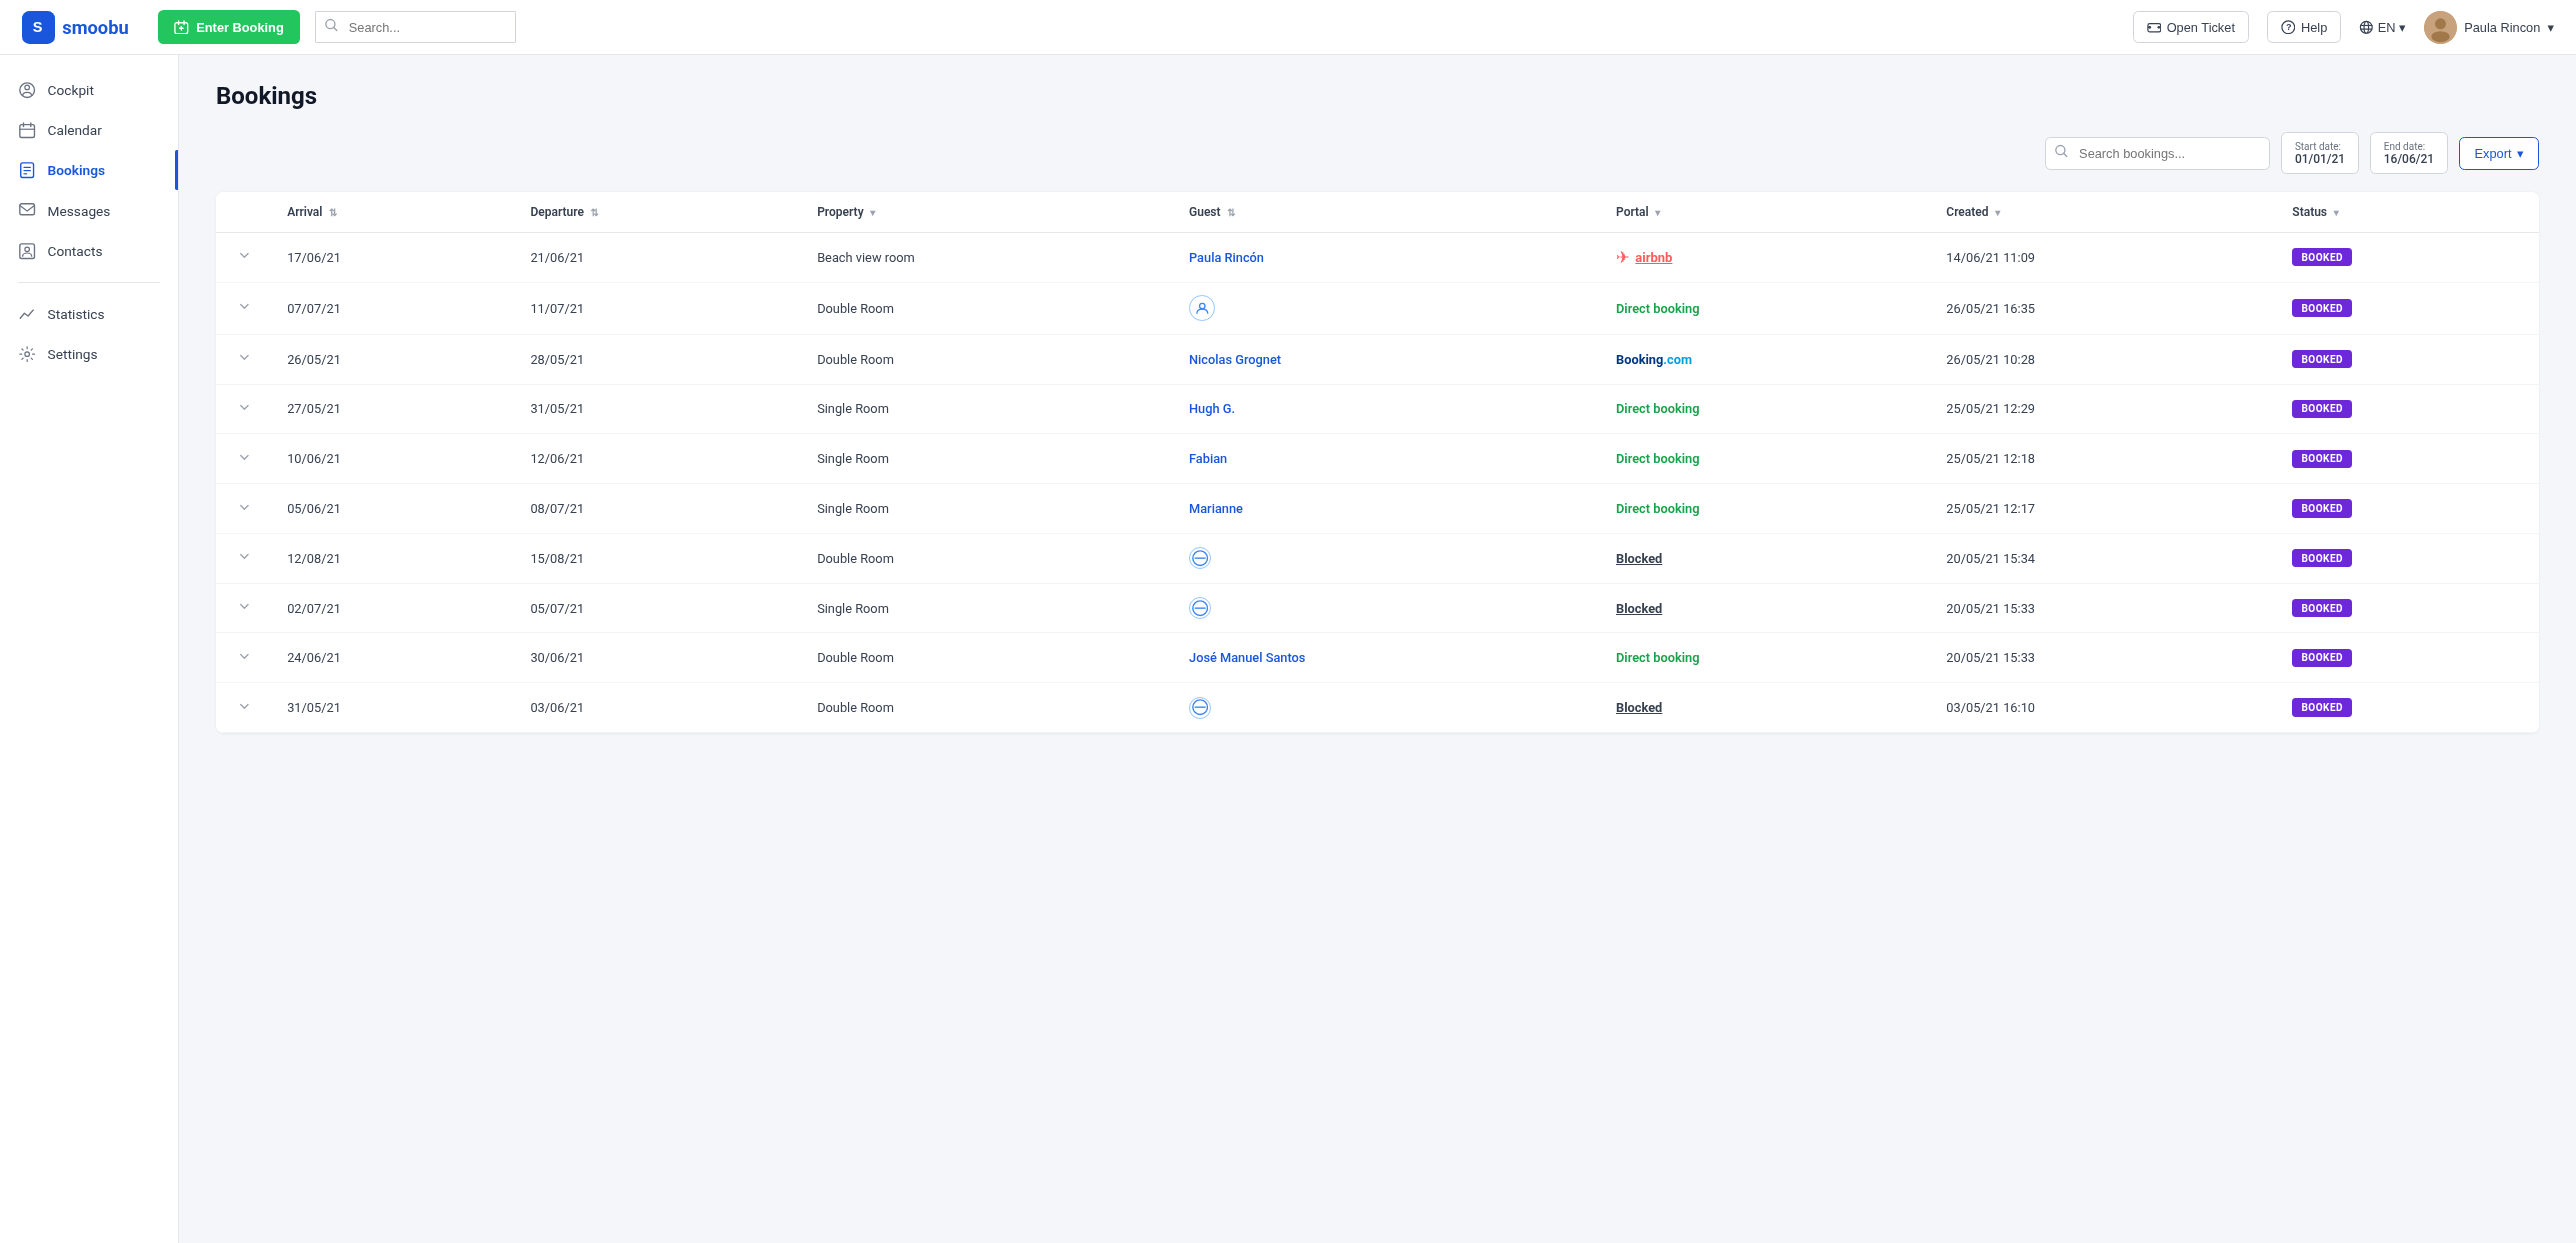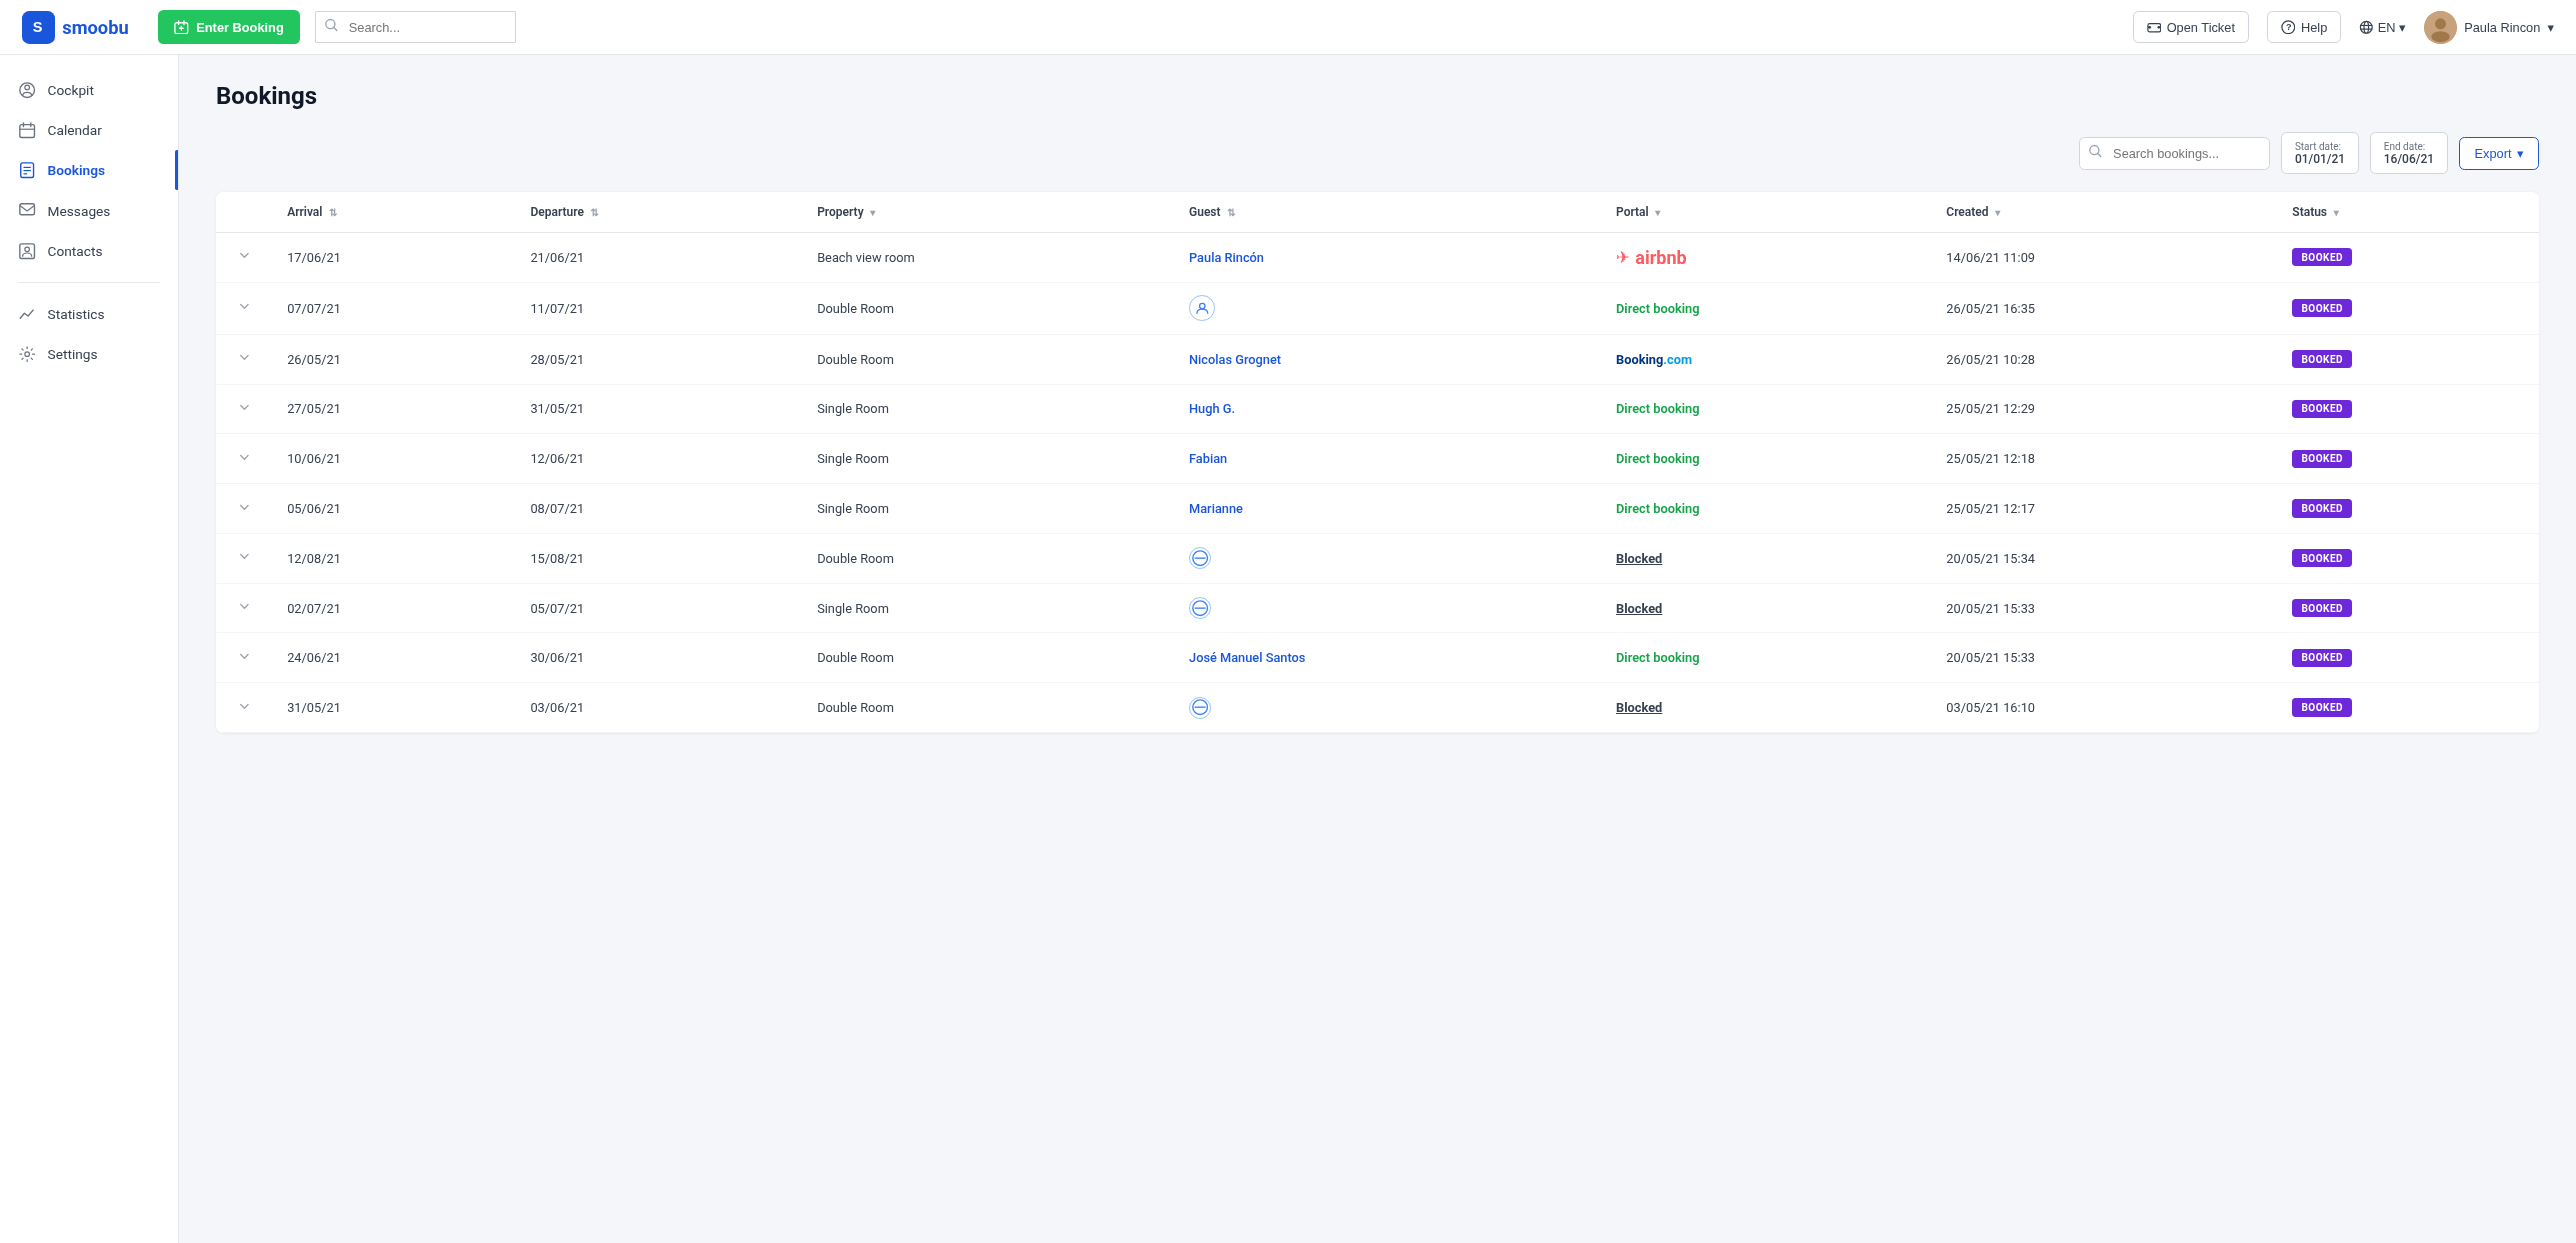--- a/index.html
+++ b/index.html
@@ -52,21 +52,21 @@
 
     
     .content { flex: 1; overflow-y: auto; padding: 27.4px 37px; }
     .page-title { font-size: 24px; font-weight: 700; color: #111827; margin-bottom: 22px; }
 
     
     .filter-bar { display: flex; align-items: center; justify-content: flex-end; gap: 11px; margin-bottom: 18.3px; }
     .filter-search-wrap { position: relative; }
     .filter-search-input {
       border: 0.9px solid #d1d5db; border-radius: 5.5px; padding: 8.2px 12.8px 8.2px 33px;
-      font-size: 12.8px; width: 191px; outline: none; background: #fff;
+      font-size: 12.8px; width: 225px; outline: none; background: #fff;
     }
     .filter-search-icon { position: absolute; left: 9.1px; top: 50%; transform: translateY(-50%); color: #9ca3af; font-size: 14.6px; }
     .date-field {
       border: 0.9px solid #d1d5db; border-radius: 5.5px; padding: 7.3px 12.8px;
       font-size: 12px; color: #374151; background: #fff; cursor: pointer;
     }
     .date-label { font-size: 10px; color: #6b7280; display: block; }
     .date-value { font-size: 12px; font-weight: 500; }
     .export-btn {
       border: 0.9px solid #1a56db; border-radius: 5.5px; padding: 8.2px 14.6px;
@@ -86,21 +86,21 @@
     .bookings-table tbody tr { border-bottom: 0.9px solid #f3f4f6; }
     .bookings-table tbody td { padding: 12.8px 14.6px; font-size: 12.8px; color: #374151; }
     .expand-btn { background: none; border: none; cursor: pointer; color: #9ca3af; font-size: 12.8px; padding: 3.7px 7.3px; }
     .guest-link { color: #1a56db; text-decoration: none; font-weight: 500; }
     .booked-badge {
       background: #6d28d9; color: white; font-size: 10px; font-weight: 700;
       padding: 3.7px 9.1px; border-radius: 3.7px; display: inline-block;
       letter-spacing: 0.5px;
     }
     .portal-airbnb { display: flex; align-items: center; gap: 5.5px; }
-    .airbnb-logo { color: #ff5a5f; font-weight: 700; font-size: 18px; }
+    .airbnb-logo { color: #ff5a5f; font-weight: 700; font-size: 13px; text-decoration: underline; }
     .direct-booking { color: #16a34a; font-weight: 600; font-size: 12.8px; }
     .booking-com { font-weight: 700; font-size: 12.8px; color: #003580; }
     .booking-com span { color: #009fe3; }
     .blocked { font-weight: 700; font-size: 12.8px; text-decoration: underline; color: #374151; }
     .guest-icon { width: 25.6px; height: 25.6px; border-radius: 50%; border: 1.8px solid #93c5fd; display: flex; align-items: center; justify-content: center; color: #3b82f6; font-size: 14.6px; }
     .blocked-icon { width: 22px; height: 22px; border-radius: 50%; border: 1.8px solid #93c5fd; display: flex; align-items: center; justify-content: center; color: #3b82f6; font-size: 12.8px; }
   </style>
 </head>
 <body>
 

